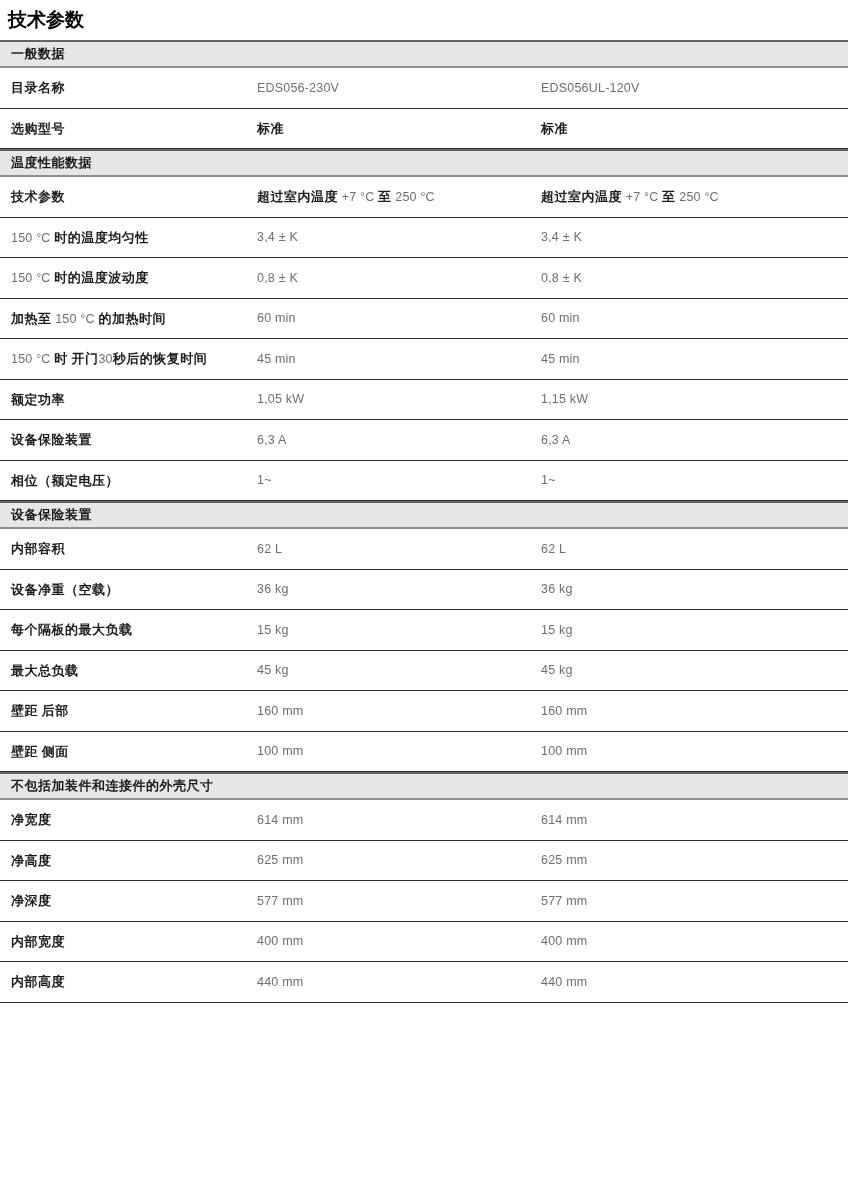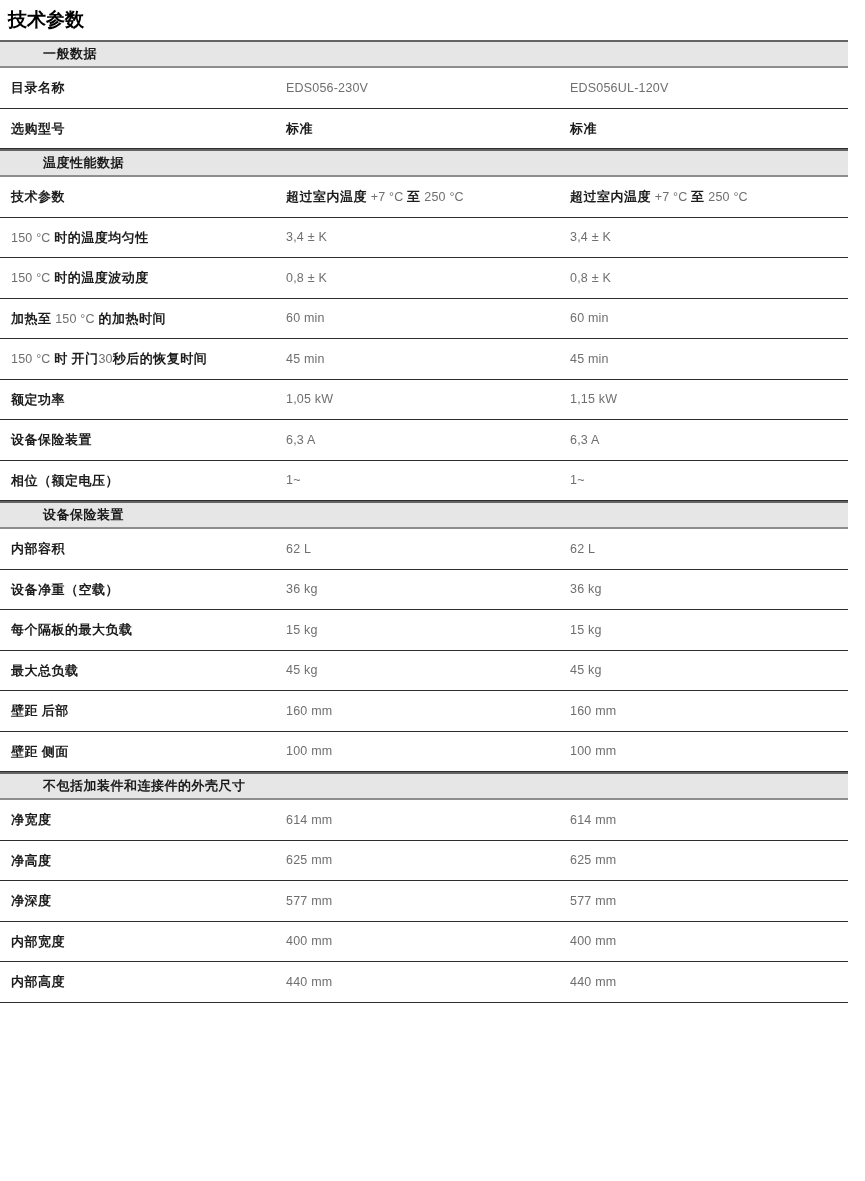--- a/index.html
+++ b/index.html
@@ -21,28 +21,28 @@
     font-size:19px;font-weight:700;color:#000000;
   }
   .spec-table{width:848px;}
   .sec{
     box-sizing:border-box;height:28px;
     background:var(--sec-bg);
     border-top:2px solid var(--sec-top);
     border-bottom:2px solid var(--sec-bottom);
     display:flex;align-items:center;padding-left:11px;
   }
-  .sec-title{font-size:13px;font-weight:700;color:#1a1a1a;letter-spacing:.5px;margin-left:32px;}
+  .sec-title{font-size:13px;font-weight:700;color:#1a1a1a;letter-spacing:.5px;}
   .row{
     box-sizing:border-box;height:40.5px;
     border-bottom:1px solid var(--row-border);
     display:flex;align-items:center;
   }
   .cell{box-sizing:border-box;font-size:12.5px;line-height:1;}
-  .c1{width:286px;padding-left:11px;}
+  .c1{width:257px;padding-left:11px;}
   .c2{width:284px;}
   .c3{flex:1;}
   .mix{color:var(--light);letter-spacing:.2px;}
   .mix .cjk{color:var(--dark);font-weight:600;font-size:13px;letter-spacing:.5px;}
 </style>
 </head>
 <body>
 
 <div class="page-title">技术参数</div>
 

